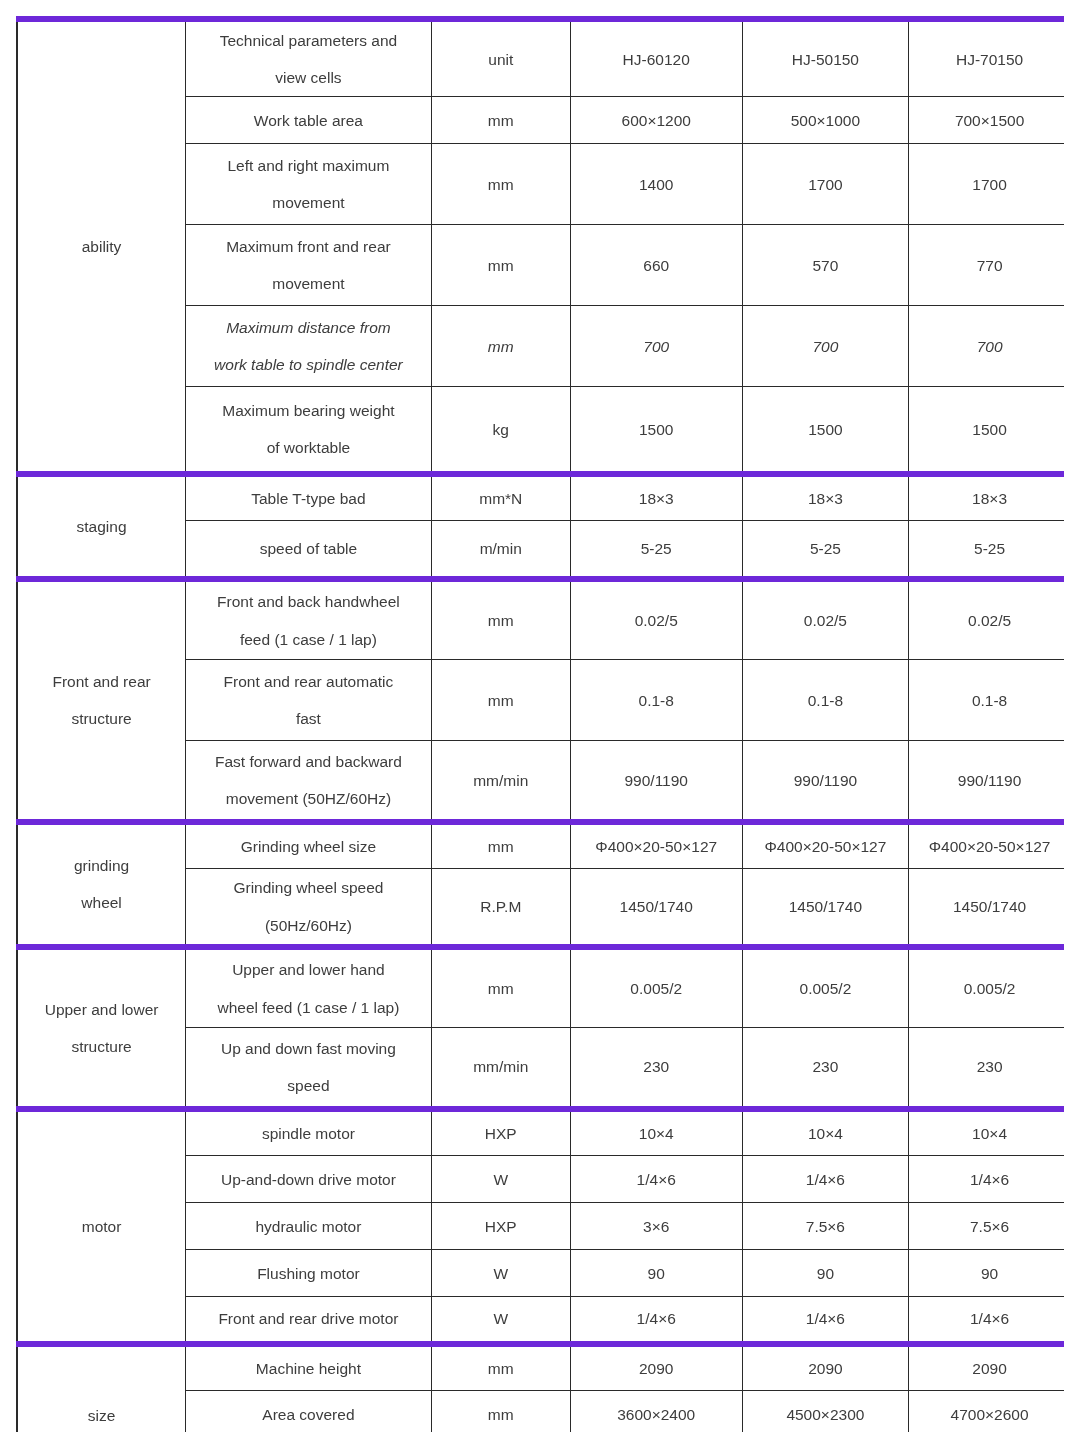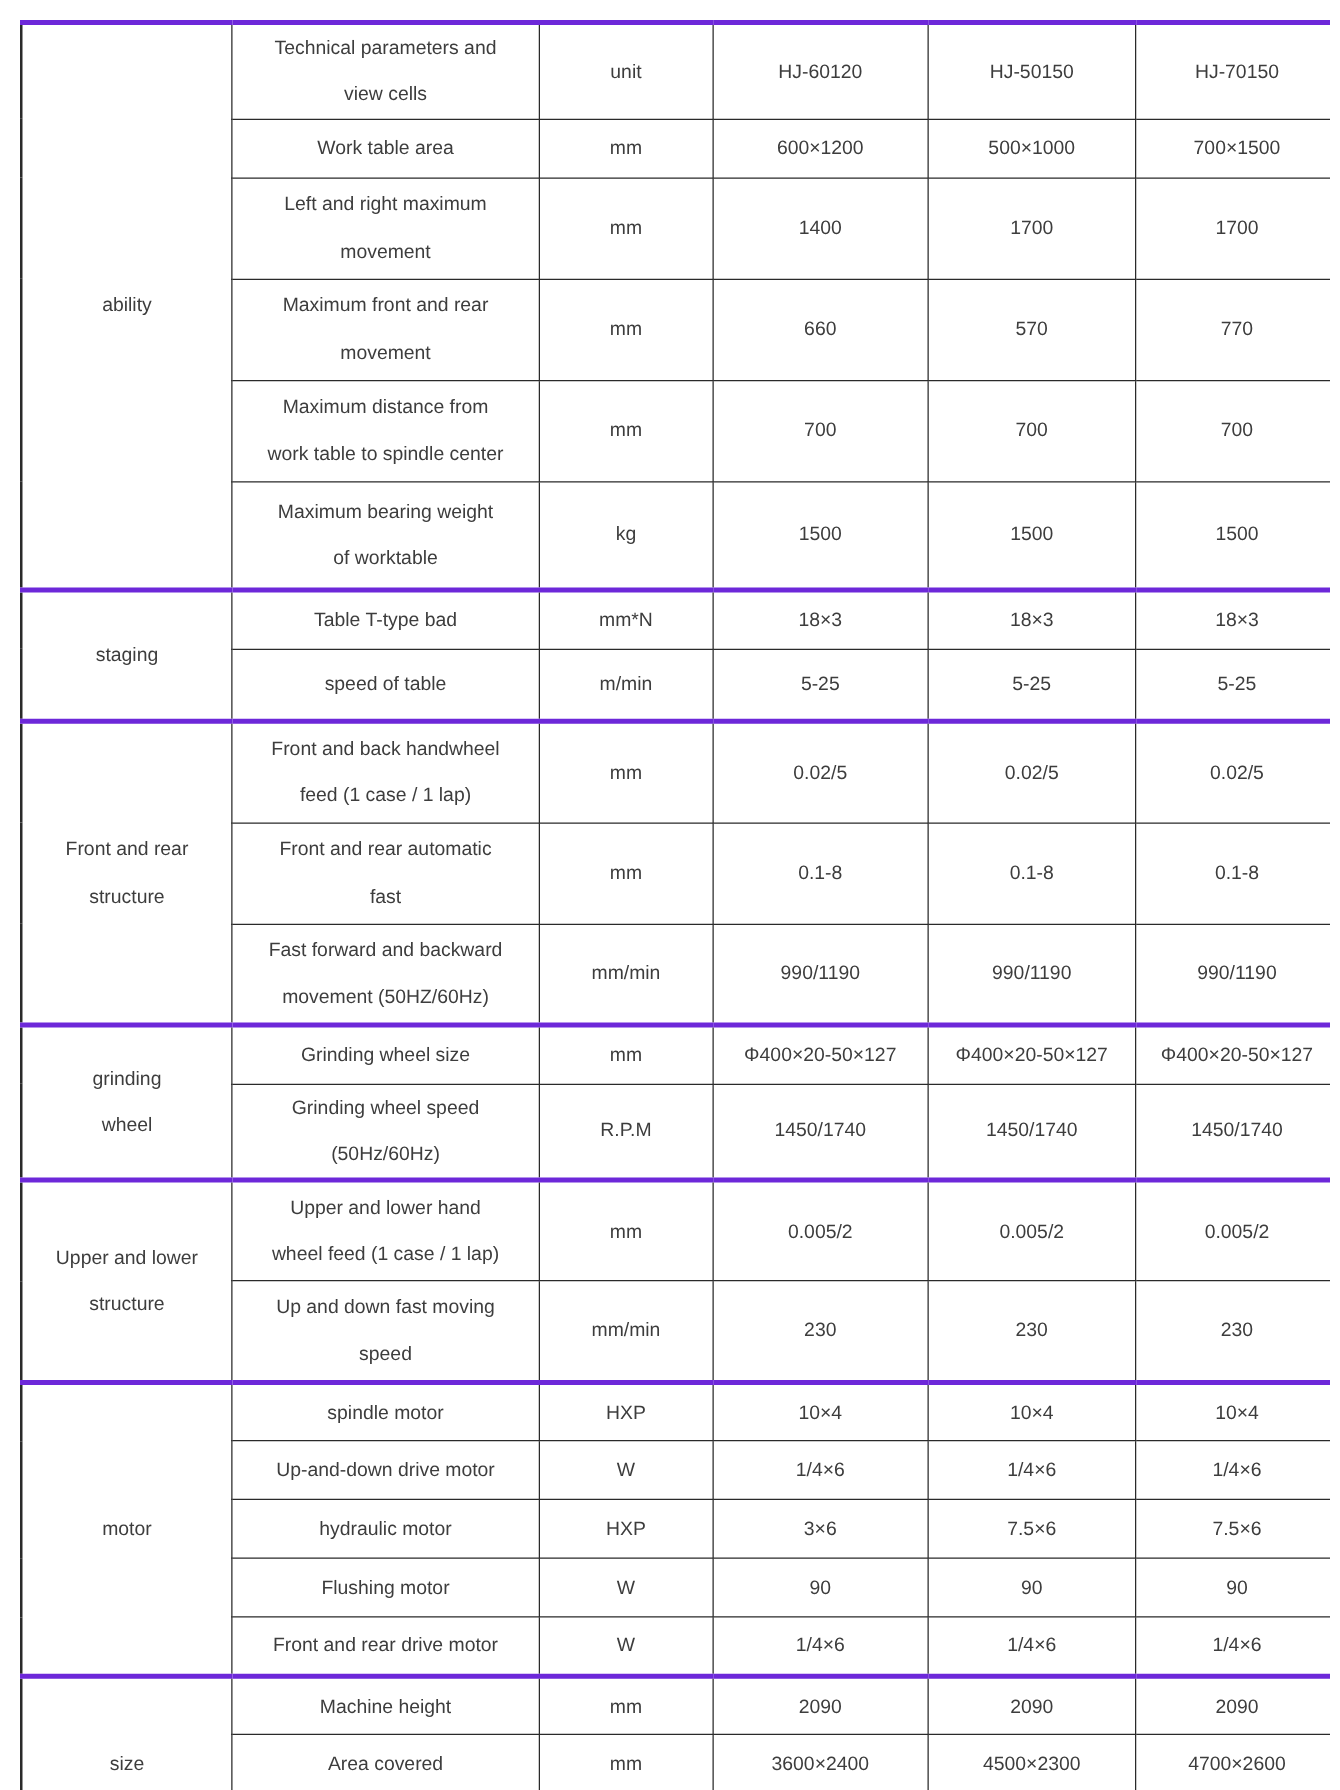--- a/index.html
+++ b/index.html
@@ -22,21 +22,21 @@
     border: 1px solid #2a2a2a;
     text-align: center;
     vertical-align: middle;
     font-size: 15.5px;
     line-height: 2.4;
     white-space: pre-line;
     padding: 0 6px;
     overflow: hidden;
   }
   tr.section-start td {
-    border-top: 4px solid #6d28d9;
+    border-top: 6px solid #6d28d9;
   }
 </style>
 </head>
 <body>
 
 <div class="page">
   <table class="spec">
     <colgroup>
       <col style="width:16.0%">
       <col style="width:23.3%">
@@ -71,21 +71,21 @@
           <td class="val">1700</td>
         </tr>
         <tr style="height: 81px; margin-left: 48px;">
           <td class="param">Maximum front and rear
 movement</td>
           <td class="unit">mm</td>
           <td class="val">660</td>
           <td class="val">570</td>
           <td class="val">770</td>
         </tr>
-        <tr style="height: 81px;">
+        <tr style="height: 81px; font-style: italic;">
           <td class="param">Maximum distance from
 work table to spindle center</td>
           <td class="unit">mm</td>
           <td class="val">700</td>
           <td class="val">700</td>
           <td class="val">700</td>
         </tr>
         <tr style="height: 87px;">
           <td class="param">Maximum bearing weight
 of worktable</td>

